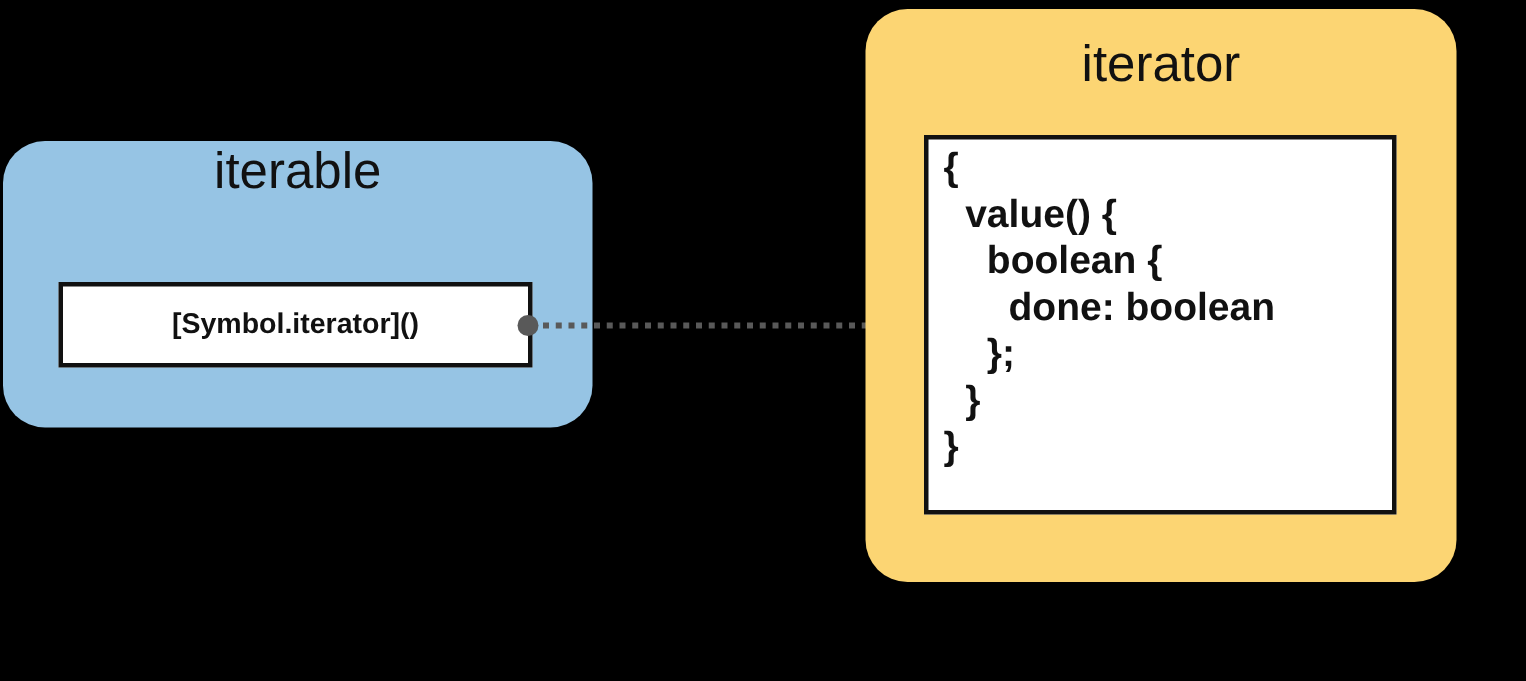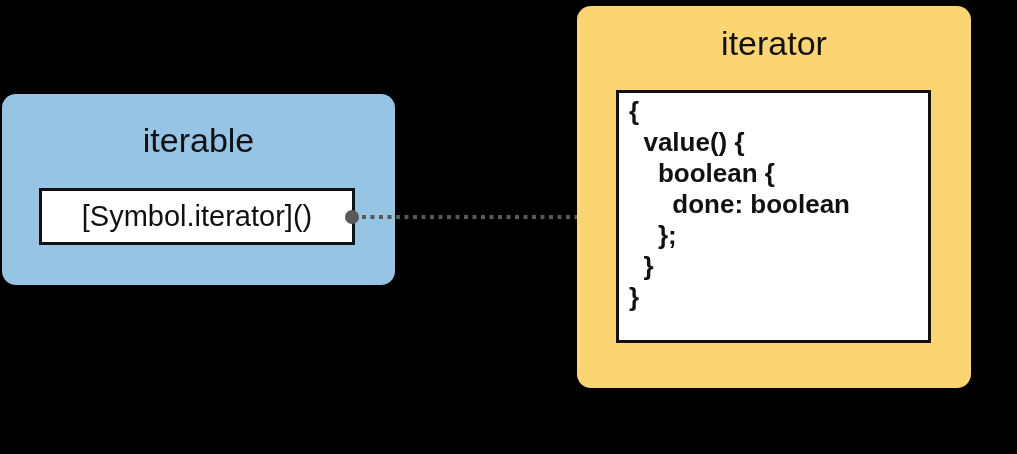--- a/index.html
+++ b/index.html
@@ -15,53 +15,53 @@
   .canvas{
     position:relative;
     width:1017px;height:454px;
     background:var(--background);
     font-family:"Liberation Sans","DejaVu Sans",sans-serif;
     color:var(--text);
     overflow:hidden;
   }
   .group{
     position:absolute;
-    border-radius:14px;
+    border-radius:28px;
   }
   .iterable-group{
     left:2px;top:94px;
     width:393px;height:191px;
     background:var(--iterable-fill);
   }
   .iterator-group{
     left:577px;top:6px;
     width:394px;height:382px;
     background:var(--iterator-fill);
   }
   .group-title{
     text-align:center;
     font-size:34px;
     line-height:40px;
     color:var(--text);
   }
-  .iterable-group .group-title{padding-top:26px}
+  .iterable-group .group-title{}
   .iterator-group .group-title{padding-top:17px}
   .white-box{
     position:absolute;
     background:#ffffff;
     border:3px solid var(--box-border);
   }
   .method-box{
     left:37px;top:94px;
     width:316px;height:57px;
     display:flex;align-items:center;justify-content:center;
   }
   .method-label{
-    font-size:29px;
-    font-weight:normal;
+    font-size:19px;
+    font-weight:bold;
     white-space:pre;
   }
   .code-box{
     left:39px;top:84px;
     width:315px;height:253px;
     padding:3px 2px 0 10px;
   }
   .code-line{
     font-size:26px;
     font-weight:bold;

